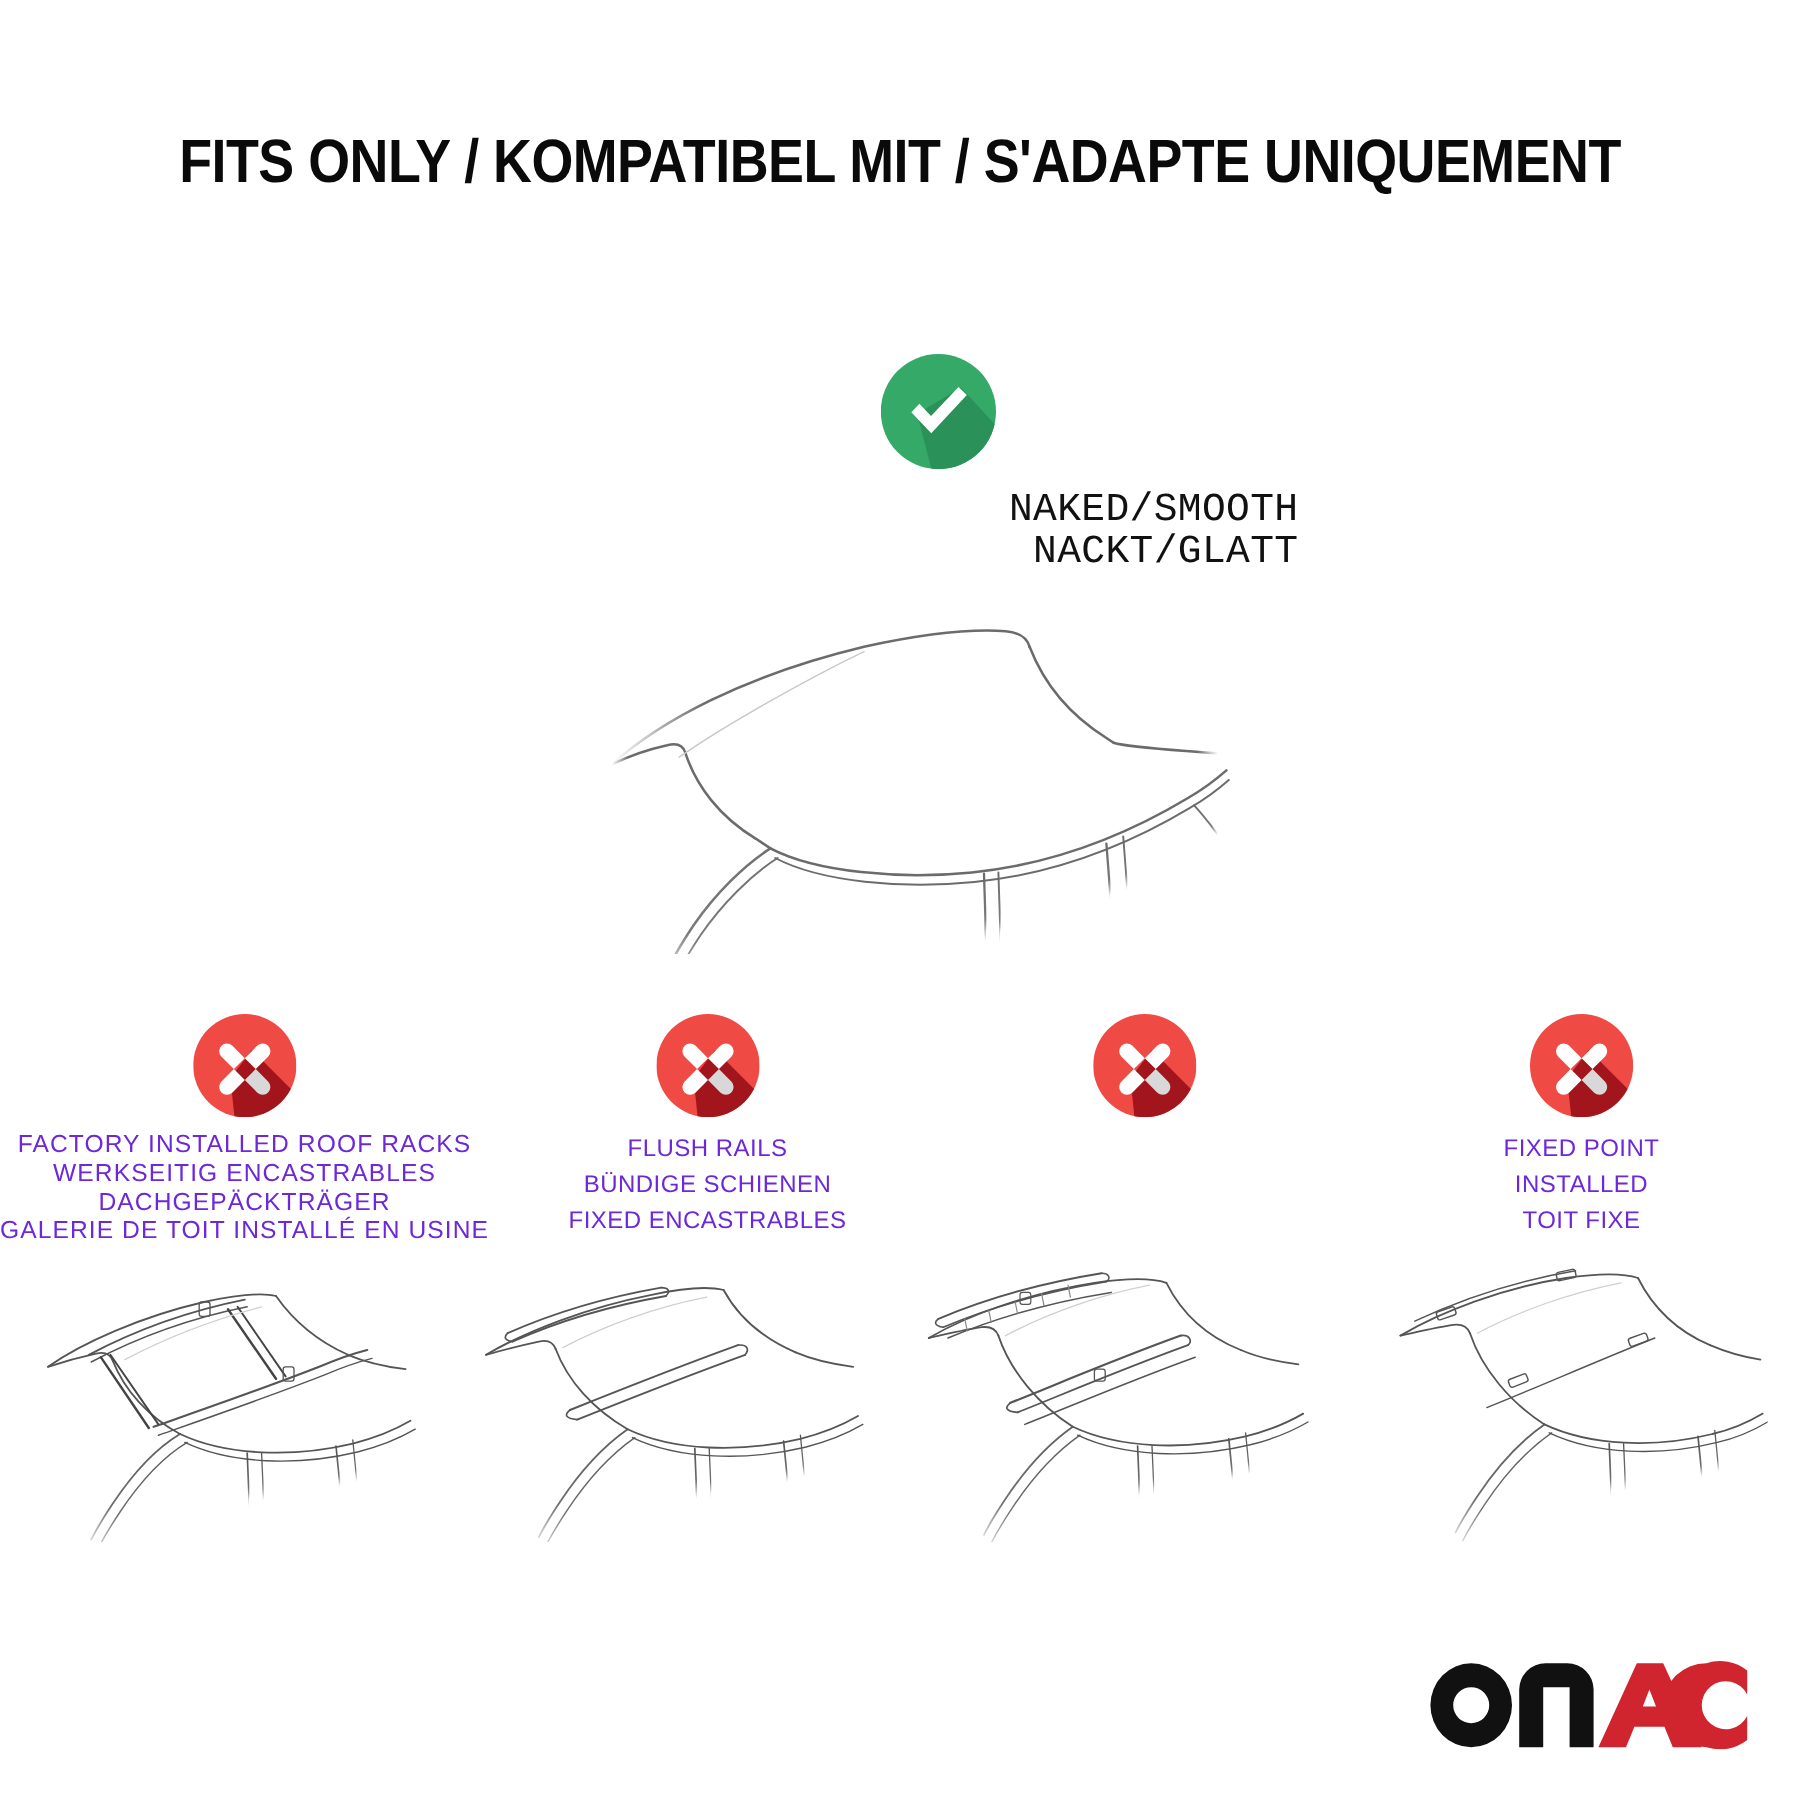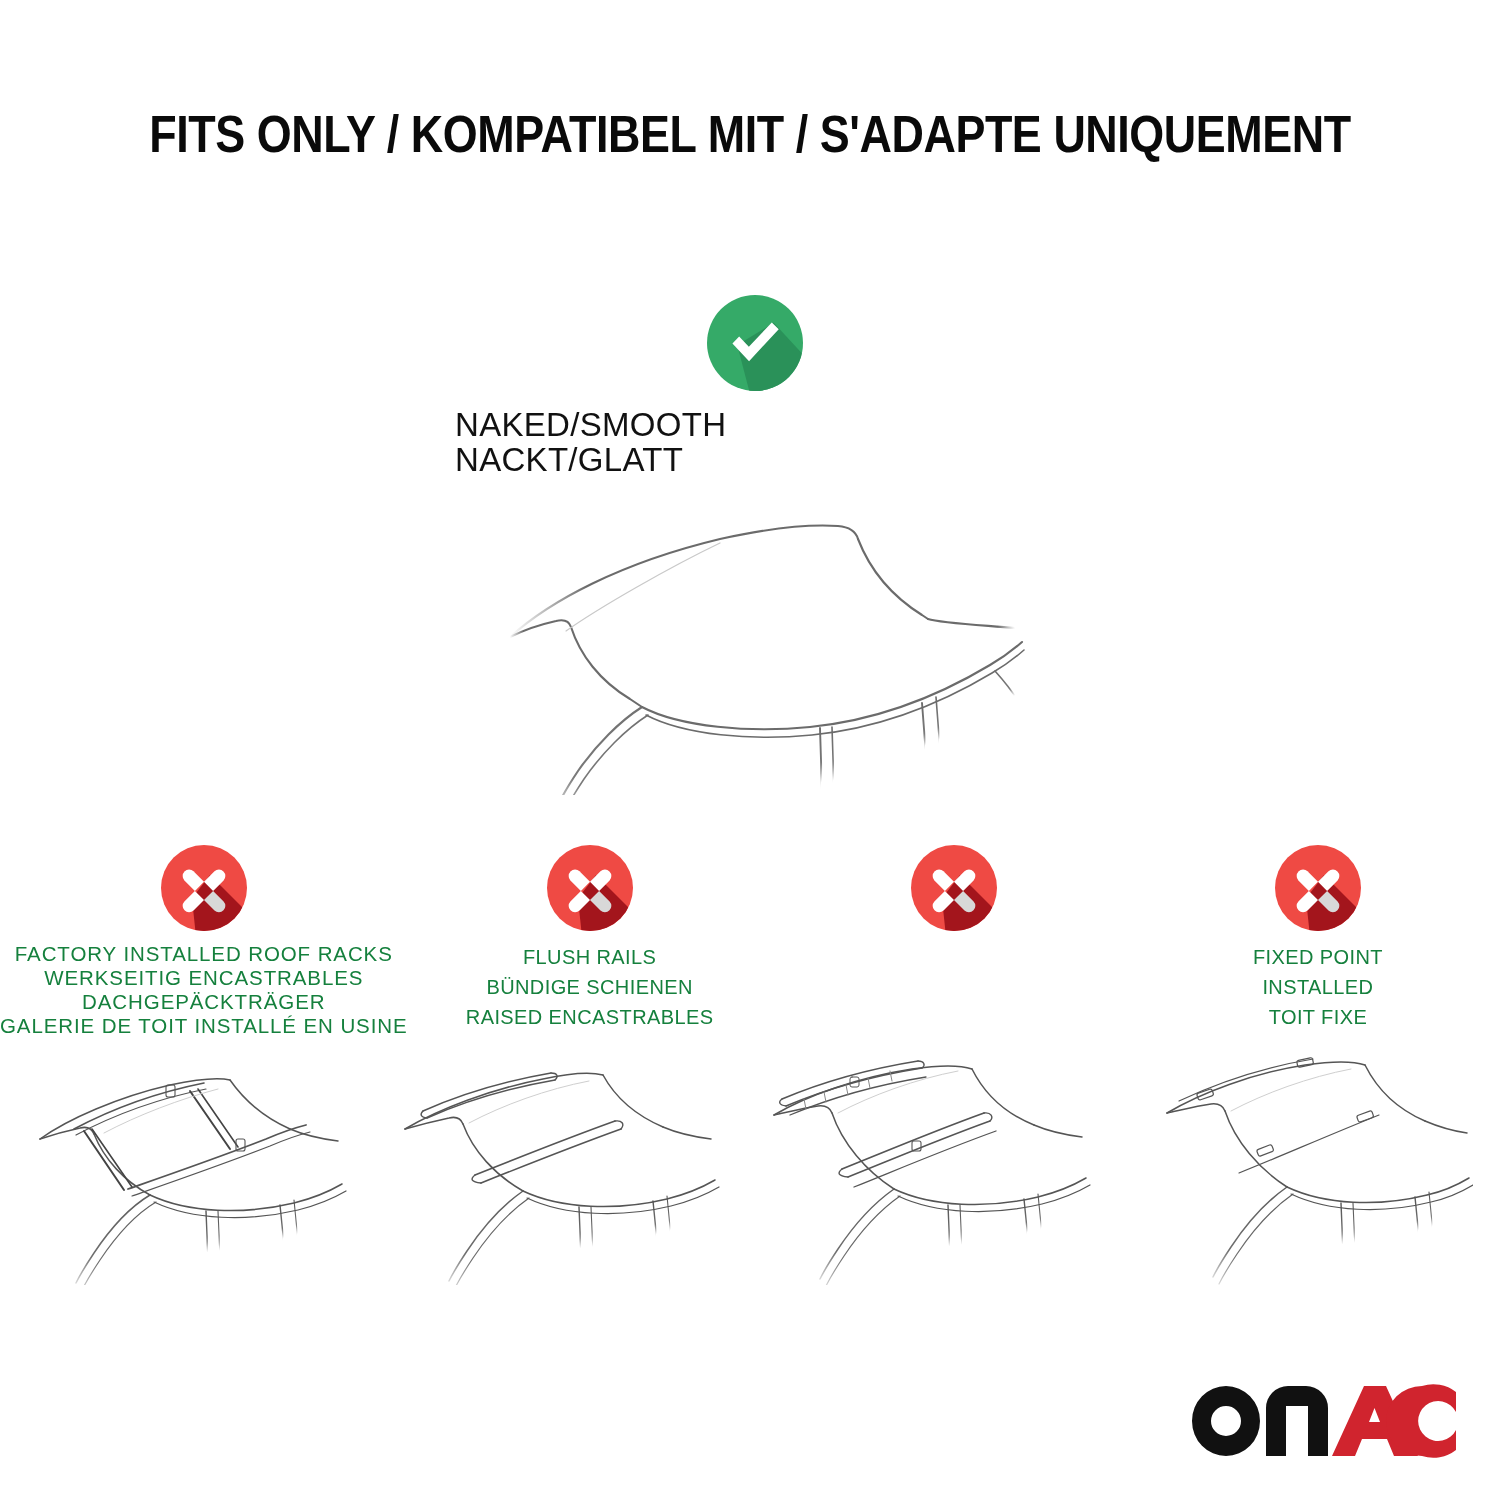--- a/index.html
+++ b/index.html
@@ -29,24 +29,25 @@
     letter-spacing: -0.5px;
     color: #0a0a0a;
     transform: scaleX(0.88);
     transform-origin: 50% 50%;
     white-space: nowrap;
   }
 
   
   .fit-block {
     position: absolute;
-    left: 455px;
+    left: 482px;
     top: 295px;
     width: 600px;
-    text-align: left;
+    text-align: right;
+    font-family: Liberation Mono, monospace;
   }
   .badge-ok {
     width: 96px;
     height: 96px;
     margin: 0 auto;
     display: block;
   }
   .fit-labels {
     margin-top: 16px;
     font-size: 33px;
@@ -82,21 +83,21 @@
   }
   .badge-no {
     width: 86px;
     height: 86px;
     display: block;
   }
   .nofit-labels {
     margin-top: 11px;
     text-align: center;
     font-weight: 300;
-    color: #15803d;
+    color: #6d28d9;
   }
   .nofit-labels div { white-space: nowrap; }
   .size-sm { font-size: 20.5px; line-height: 24px; letter-spacing: 0.9px; }
   .size-md { font-size: 20px; line-height: 30px; letter-spacing: 0.4px; }
 
   .roof-row {
     position: absolute;
     left: 0;
     top: 1055px;
     width: 1500px;
@@ -234,21 +235,21 @@
         <path d="M57 35 L100 78 L100 100 L40 100 L36 62 Z" fill="#a3151c"></path>
       </g>
       <path d="M50 42.8 L62.2 30.6 A7.5 7.5 0 0 1 72.8 41.2 L60.6 53.4 L50 42.8 Z" fill="#ffffff"></path>
       <path d="M39.4 53.4 L27.2 41.2 A7.5 7.5 0 0 1 37.8 30.6 L50 42.8 L39.4 53.4 Z" fill="#ffffff"></path>
       <path d="M50 64 L37.8 76.2 A7.5 7.5 0 0 1 27.2 65.6 L39.4 53.4 L50 64 Z" fill="#ffffff"></path>
       <path d="M60.6 53.4 L72.8 65.6 A7.5 7.5 0 0 1 62.2 76.2 L50 64 L60.6 53.4 Z" fill="#d8d8d8"></path>
     </svg>
     <div class="nofit-labels size-md">
       <div>FLUSH RAILS</div>
       <div>BÜNDIGE SCHIENEN</div>
-      <div>RAISED ENCASTRABLES</div>
+      <div>FIXED ENCASTRABLES</div>
     </div>
   </div>
 
   <div class="nofit-col">
     <svg class="badge-no" viewBox="0 0 100 100">
       <defs>
           <clipPath id="xc3">
             <circle cx="50" cy="50" r="50"></circle>
           </clipPath>
         </defs>

